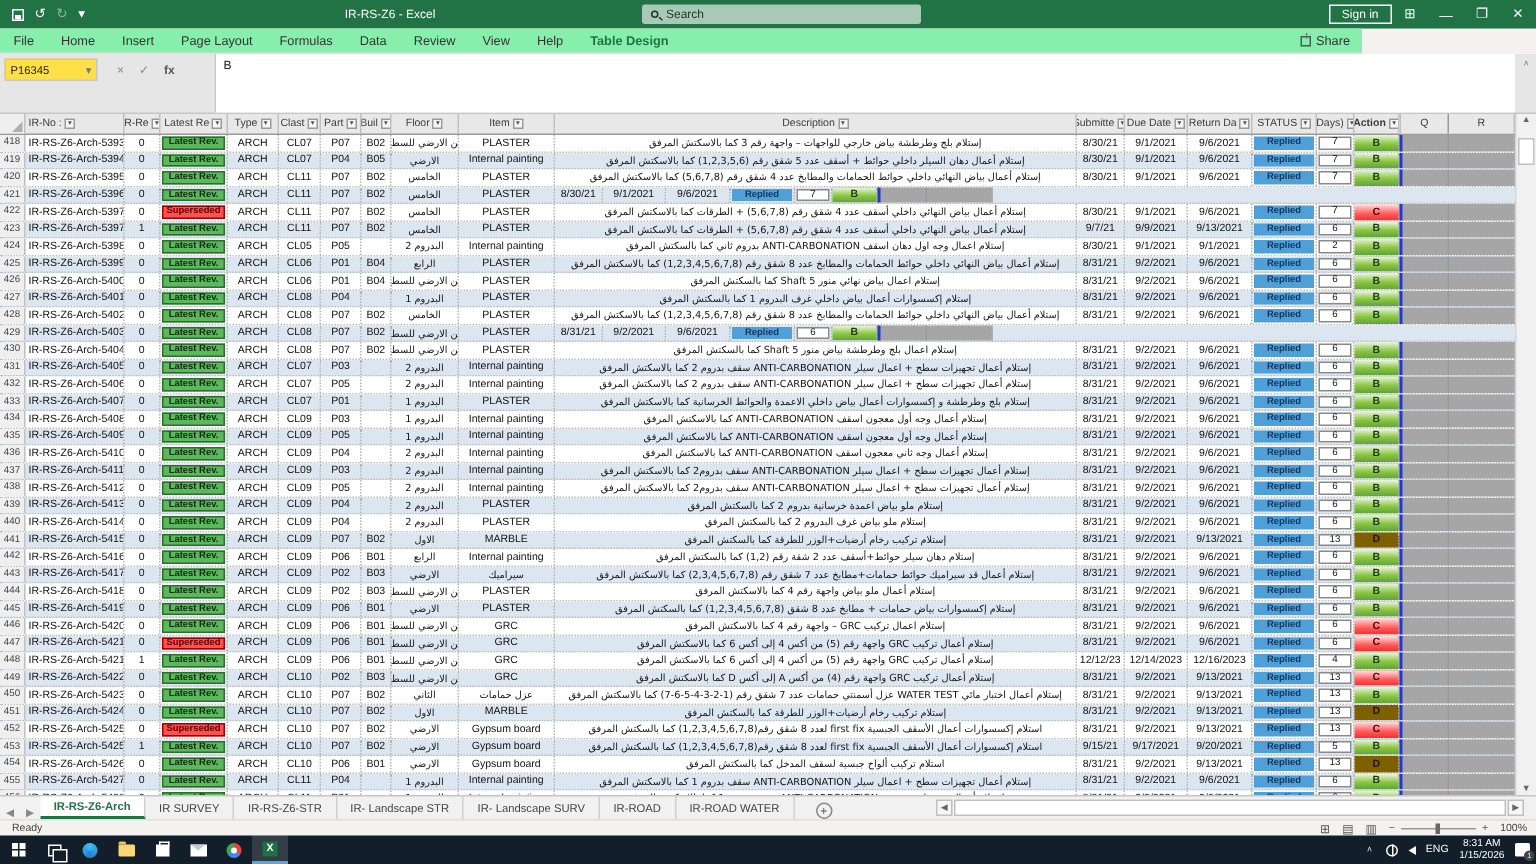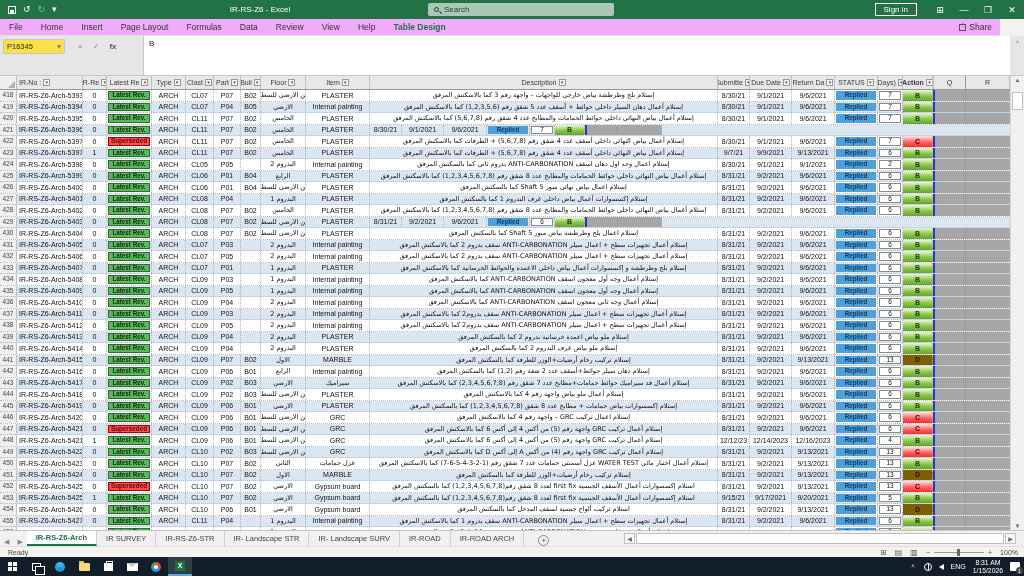--- a/index.html
+++ b/index.html
@@ -15,26 +15,26 @@
   .qat .dim { opacity:.45; }
   .save-glyph { width:8px; height:8px; border:1px solid #fff; position:relative; display:inline-block; }
   .save-glyph::after{ content:""; position:absolute; left:1px; bottom:0; width:4px; height:3px; background:#fff; }
   .tb-title { position:absolute; left:200px; width:120px; text-align:center; font-size:8px; }
   .tb-search { position:absolute; left:428px; top:3px; width:186px; height:13px;
     background:#a9c9b6; border-radius:2px; color:#17382a; display:flex; align-items:center;
     gap:5px; padding-left:6px; font-size:8px; }
   .search-glyph { width:5px; height:5px; border:1px solid #17382a; border-radius:50%; position:relative; display:inline-block; }
   .search-glyph::after { content:""; position:absolute; left:4px; top:4px; width:3px; height:1px; background:#17382a; transform:rotate(45deg); }
   .tb-right { position:absolute; right:0; top:0; height:19px; display:flex; align-items:center; }
-  .signin { border:1px solid #fff; padding:1px 8px; font-size:8px; margin-right:11px; }
+  .signin { border:1px solid #fff; padding:1px 8px; font-size:8px; margin-right:0; }
   .winbtn { width:24px; height:19px; display:flex; align-items:center; justify-content:center; font-size:9px; }
 
   
-  .ribbonrow { position:absolute; left:0; top:19px; width:1000px; height:17px;
-    background:#f0abfc; border-bottom:1px solid #e1dfdd; display:flex; align-items:center; font-size:8.5px; color:#333; }
+  .ribbonrow { position:absolute; left:0; top:19px; width:908px; height:17px;
+    background:#86efac; border-bottom:1px solid #e1dfdd; display:flex; align-items:center; font-size:8.5px; color:#333; }
   .rtab { padding:0 9px; height:17px; display:flex; align-items:center; }
   .rtab.ctx { color:#217346; font-weight:700; }
   .share { position:absolute; right:8px; display:flex; align-items:center; gap:3px; color:#333; }
   .share-glyph { width:7px; height:7px; border:1px solid #555; position:relative; display:inline-block; }
   .share-glyph::after { content:"↑"; position:absolute; left:1px; top:-4px; font-size:7px; color:#555; }
 
   
   .fbar { position:absolute; left:0; top:36px; width:1024px; height:40px; background:#e6e6e6; border-bottom:1px solid #c8c6c4; }
   .namebox { position:absolute; left:3px; top:3px; width:62px; height:15px; background:#fde047;
     border:1px solid #c8c6c4; font-size:7.5px; display:flex; align-items:center; justify-content:space-between; padding:0 3px; color:#222; }
@@ -1336,21 +1336,21 @@
   <div class="tabsbar">
     <span class="tnav">◀</span>
     <span class="tnav">▶</span>
     <div id="stabs" style="display:flex; height:100%;">
         <div class="stab active">IR-RS-Z6-Arch</div>
         <div class="stab">IR SURVEY</div>
         <div class="stab">IR-RS-Z6-STR</div>
         <div class="stab">IR- Landscape  STR</div>
         <div class="stab">IR- Landscape   SURV</div>
         <div class="stab">IR-ROAD</div>
-        <div class="stab">IR-ROAD ARCH</div>
+        <div class="stab">IR-ROAD WATER</div>
       </div>
     <span class="addsheet">+</span>
     <div class="hscroll">
       <span class="hs-btn">◀</span>
       <div class="hs-track"></div>
       <span class="hs-btn">▶</span>
     </div>
   </div>
 
   <div class="statusbar">

